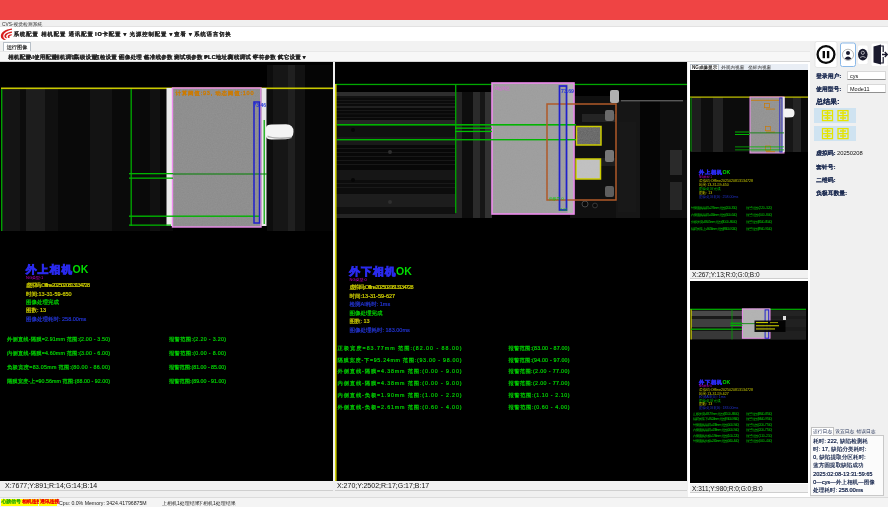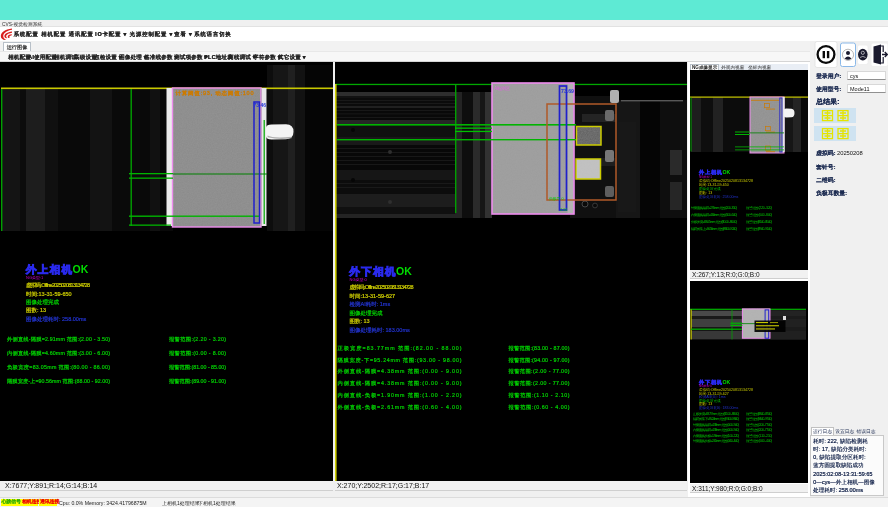--- a/index.html
+++ b/index.html
@@ -1,18 +1,18 @@
 <!DOCTYPE html>
 <html><head><meta charset="utf-8">
 <style>
 html,body{margin:0;padding:0;background:#fff;width:888px;height:522px;overflow:hidden}
 *{box-sizing:border-box}
 body{font-family:"Liberation Sans",sans-serif}
 .abs{position:absolute}
-#page{position:relative;width:888px;height:488px;background:#5eead4}
+#page{position:relative;width:888px;height:488px;background:#ef4444}
 
 #titlebar{left:0;top:20;width:888px;height:7px;background:#f0f0f0;border-bottom:1px solid #e2e2e2}
 #menubar{left:0;top:27px;width:888px;height:14px;background:#fff}
 #tabrow{left:0;top:41px;width:810px;height:9.5px;background:#f2f2f2}
 #toolbar{left:0;top:50.5px;width:810px;height:11.5px;background:#f7f7f7;border-top:1px solid #e8e8e8;border-bottom:1px solid #d5d5d5}
 .mitem{position:absolute;top:30.5px;font-size:5.5px;font-weight:bold;color:#222;text-shadow:0.35px 0 #222;letter-spacing:.75px;white-space:nowrap}
 .titem{position:absolute;top:53.5px;font-size:5.5px;font-weight:bold;color:#222;text-shadow:0.35px 0 #222;letter-spacing:.2px;white-space:nowrap}
 #content{left:0;top:62px;width:888px;height:435px;background:#f0f0f0}
 .statusbar{position:absolute;background:#f1f1f1;font-size:7px;color:#111;border-bottom:1px solid #cfcfcf;line-height:9px;white-space:nowrap}
 #rightpanel{left:810px;top:41px;width:78px;height:456px;background:#f0f0f0}

